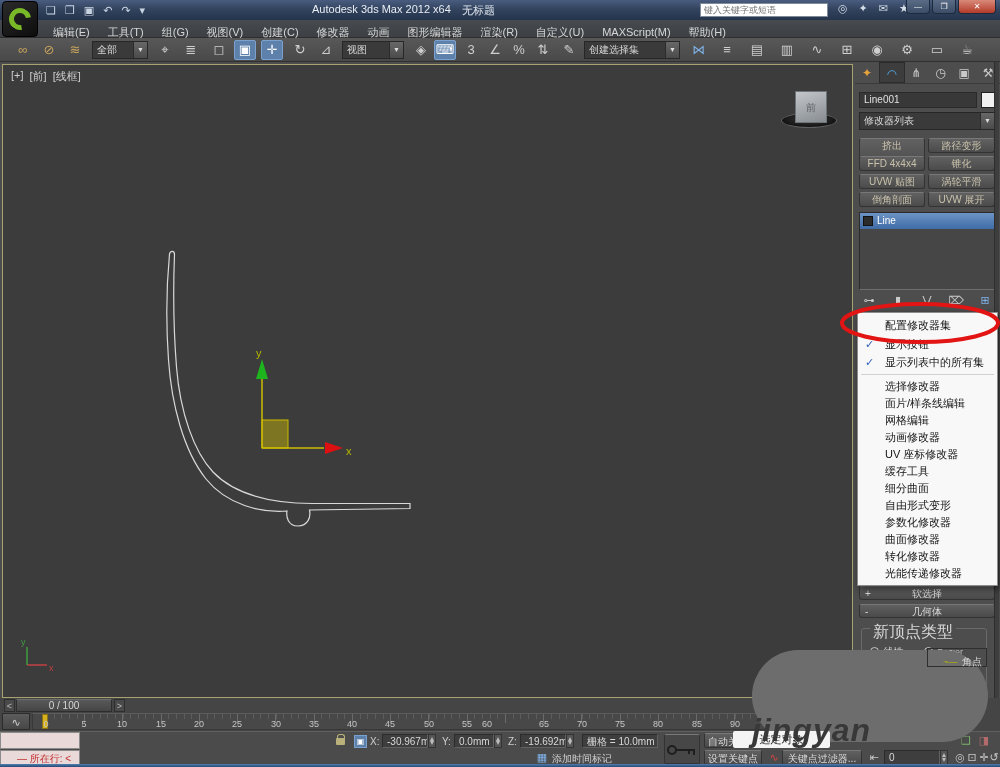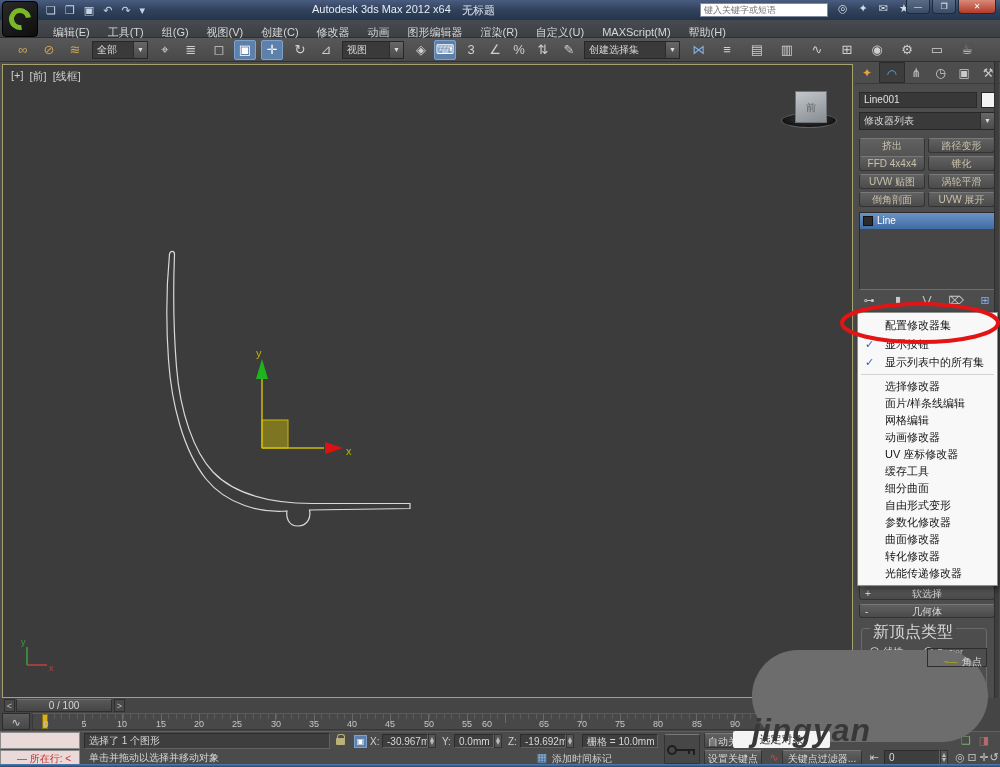--- a/index.html
+++ b/index.html
@@ -308,22 +308,20 @@
     <span class="tick" style="left:587px;">75</span>
     <span class="tick" style="left:625px;">80</span>
     <span class="tick" style="left:664px;">85</span>
     <span class="tick" style="left:702px;">90</span>
   </div>
 </div>
 
 <div class="abs statusbar">
   <div class="pink" style="left:0;top:0;width:80px;height:17px;"></div>
   <div class="pink" style="left:0;top:18px;width:80px;height:16px;color:#c23030;line-height:16px;padding-left:16px;">— 所在行: &lt;</div>
-  <div class="sfield" style="left:84px;top:1px;width:246px;height:16px;">选择了 1 个图形</div>
-  <div class="sfield" style="left:84px;top:18px;width:440px;height:15px;border-color:transparent;background:none;">单击并拖动以选择并移动对象</div>
   <div class="lock" style="left:336px;top:6px;"></div>
   <div class="absbtn" style="left:354px;top:3px;">▣</div>
   <span class="slabel" style="left:370px;top:4px;">X:</span>
   <div class="sfield" style="left:382px;top:2px;width:46px;height:14px;">-30.967mm</div>
   <div class="spin" style="left:428px;top:2px;height:14px;"></div>
   <span class="slabel" style="left:442px;top:4px;">Y:</span>
   <div class="sfield" style="left:454px;top:2px;width:40px;height:14px;">0.0mm</div>
   <div class="spin" style="left:494px;top:2px;height:14px;"></div>
   <span class="slabel" style="left:508px;top:4px;">Z:</span>
   <div class="sfield" style="left:520px;top:2px;width:46px;height:14px;">-19.692mm</div>

